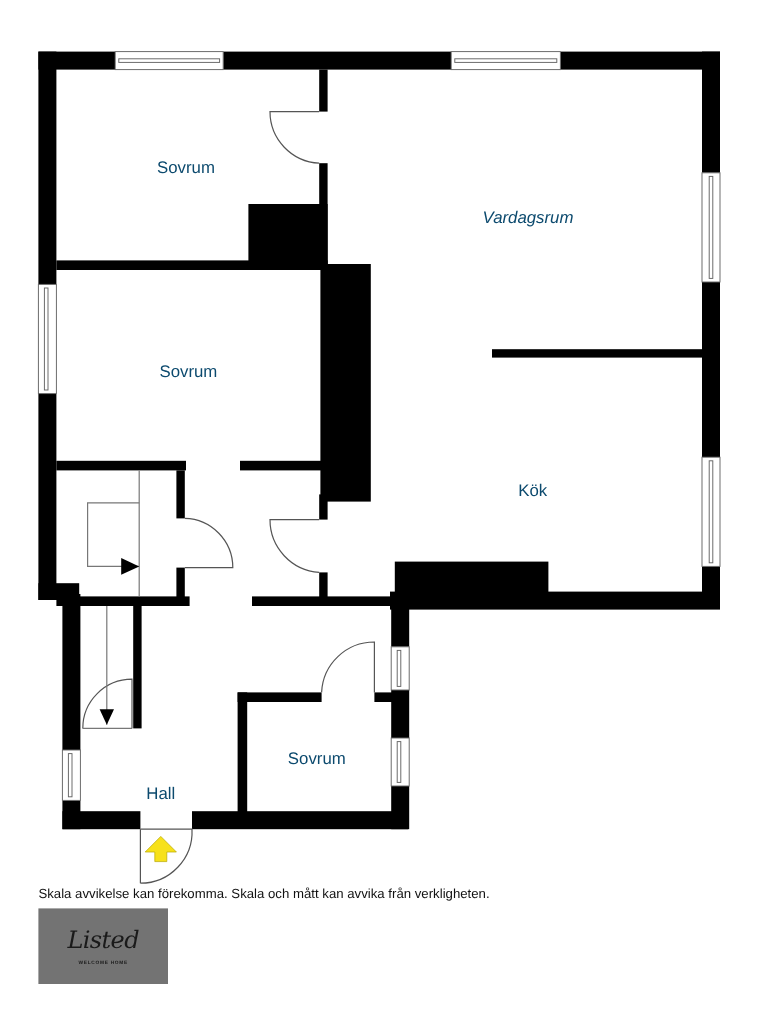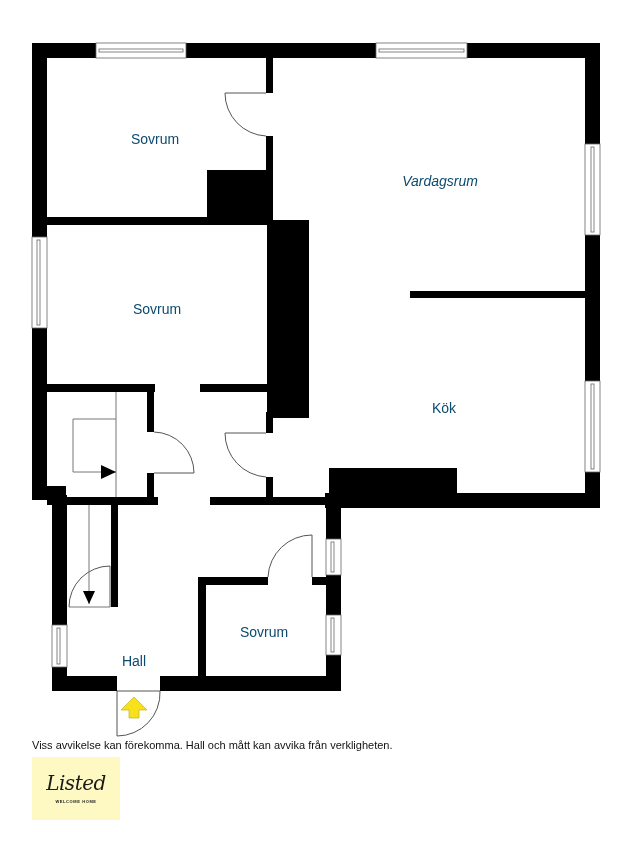--- a/index.html
+++ b/index.html
@@ -1,20 +1,20 @@
 <!DOCTYPE html>
 <html><head>
 <meta charset="utf-8">
 <style>
   html, body { margin: 0; padding: 0; background: #ffffff; }
   body { width: 631px; height: 863px; position: relative; overflow: hidden; font-family: "Liberation Sans", sans-serif; }
   #plan { position: absolute; left: 0; top: 0; width: 631px; height: 740px; }
   .room-label { position: absolute; font-size: 14px; color: #0c4a6e; transform: translate(-50%, -50%); white-space: nowrap; }
   .disclaimer { position: absolute; left: 32px; top: 739px; font-size: 11px; color: #111; white-space: nowrap; }
-  .logo { position: absolute; left: 32px; top: 757px; width: 88px; height: 63px; background: #fef9c3; }
+  .logo { position: absolute; left: 32px; top: 757px; width: 108px; height: 63px; background: #737373; }
   .logo-word { position: absolute; left: 0; right: 0; top: 14px; text-align: center; font-family: "DejaVu Serif", serif; font-style: italic; font-size: 20px; color: #1a1a1a; letter-spacing: -0.5px; }
   .logo-sub { position: absolute; left: 0; right: 0; top: 42px; text-align: center; font-size: 4px; letter-spacing: 0.6px; color: #1a1a1a; font-weight: bold; }
 </style>
 </head>
 <body>
 
 <svg id="plan" viewBox="0 0 631 740" xmlns="http://www.w3.org/2000/svg">
   <g fill="#000">
 
     <rect x="32" y="43" width="64" height="15"></rect>
@@ -112,18 +112,18 @@
   <polygon points="134,697 121,710 129,710 129,718 139,718 139,710 147,710" fill="#f7e11a" stroke="#b8a800" stroke-width="0.6"></polygon>
 </svg>
 
 <div class="room-label" style="left:155px; top:139px;">Sovrum</div>
 <div class="room-label" style="left:440px; top:181px;font-style:italic;">Vardagsrum</div>
 <div class="room-label" style="left:157px; top:309px;">Sovrum</div>
 <div class="room-label" style="left:444px; top:408px;">Kök</div>
 <div class="room-label" style="left:134px; top:661px;">Hall</div>
 <div class="room-label" style="left:264px; top:632px;">Sovrum</div>
 
-<div class="disclaimer">Viss avvikelse kan förekomma. Hall och mått kan avvika från verkligheten.</div>
+<div class="disclaimer">Skala avvikelse kan förekomma. Skala och mått kan avvika från verkligheten.</div>
 
 <div class="logo">
   <div class="logo-word">Listed</div>
   <div class="logo-sub">WELCOME HOME</div>
 </div>
 
 </body></html>

